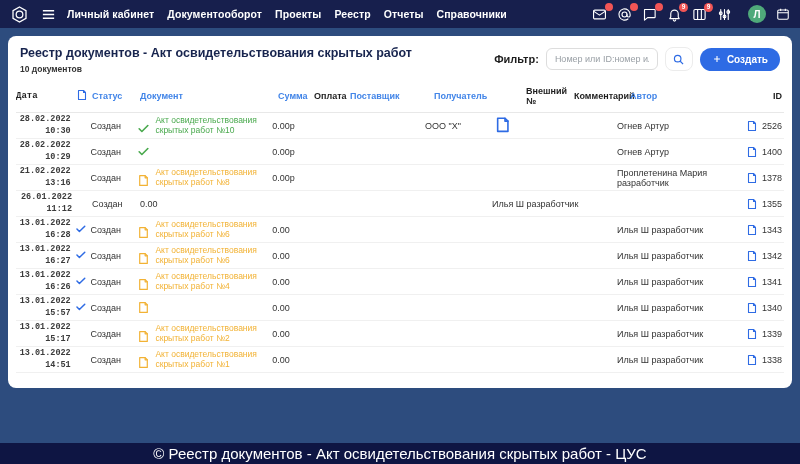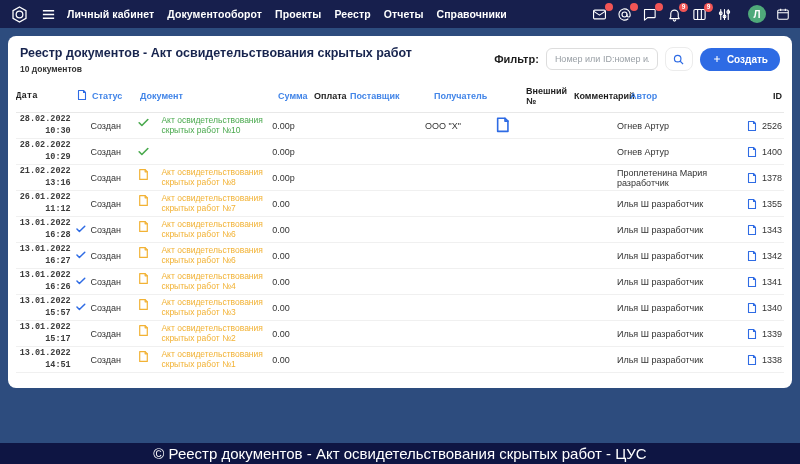--- a/index.html
+++ b/index.html
@@ -52,21 +52,21 @@
   .th { font-size:9px; font-weight:700; color:#1f1f1f; padding-right:4px; }
   .th.blue { color:var(--link,#4285e8); cursor:pointer; }
   .trow { display:flex; align-items:center; border-bottom:1px solid #f0f0f0; min-height:26px; padding:1px 0; }
   .td { font-size:9px; color:#333; padding-right:4px; }
   .col-date{width:60px;font-family:Liberation Mono, monospace;} .col-check{width:16px;} .col-status{width:48px;}
   .col-doc{width:138px;} .col-sum{width:36px;} .col-payment{width:36px;}
   .col-supplier{width:84px;} .col-recipient{width:70px;} .col-rcopy{width:22px;}
   .col-external{width:48px;} .col-comment{width:56px;} .col-author{width:132px;}
   .col-id{flex:1; display:flex; justify-content:flex-end; align-items:center; gap:4px; padding-right:2px;}
   .td.col-date { font-size:8.5px; font-weight:700; color:#3b3b3b; white-space:pre-line; line-height:1.3;text-align:right; }
-  .doc-cell { display:flex; align-items:flex-start; gap:11px; }
+  .doc-cell { display:flex; align-items:flex-end; gap:5px; }
   .doc-ic { width:13px; height:13px; flex:0 0 13px; }
   .doc-ic svg { width:100%; height:100%; }
   .doc-link { font-size:8.5px; line-height:1.15; cursor:pointer; }
   .doc-link.signed, .doc-ic.signed { color:var(--green,#49a94d); }
   .doc-link.draft, .doc-ic.draft { color:var(--amber,#f2b234); }
   .copy-ic { width:12px; height:12px; color:var(--accent,#2e6be4); cursor:pointer; }
   .copy-ic svg { width:100%; height:100%; }
   .check-ic { width:11px; height:11px; color:var(--accent,#2e6be4); }
   .check-ic svg { width:100%; height:100%; }
   .id-num { font-size:9px; color:#333; }
@@ -260,27 +260,20 @@
                 <path d="M5 3h10l4 4v14H5z"></path>
                 <path d="M15 3v4h4"></path>
               </svg></span>
             <span class="id-num">1378</span>
           </span>
         </div>
         <div class="trow">
           <span class="td col-date">26.01.2022 11:12</span>
           <span class="td col-check"></span>
           <span class="td col-status">Создан</span>
-          <span class="td col-doc doc-cell">
-            <span class="doc-ic draft"><svg viewBox="0 0 24 24" fill="none" stroke="currentColor" stroke-width="2.2" stroke-linecap="round" stroke-linejoin="round">
-                <path d="M5 3h10l4 4v14H5z"></path>
-                <path d="M15 3v4h4"></path>
-              </svg></span>
-            <span class="doc-link draft">Акт освидетельствования скрытых работ №7</span>
-          </span>
           <span class="td col-sum">0.00</span>
           <span class="td col-payment"></span>
           <span class="td col-supplier"></span>
           <span class="td col-recipient"></span>
           <span class="td col-rcopy"></span>
           <span class="td col-external"></span>
           <span class="td col-comment"></span>
           <span class="td col-author">Илья Ш разработчик</span>
           <span class="td col-id">
             <span class="copy-ic"><svg viewBox="0 0 24 24" fill="none" stroke="currentColor" stroke-width="2.2" stroke-linecap="round" stroke-linejoin="round">
@@ -381,21 +374,20 @@
           <span class="td col-date">13.01.2022 15:57</span>
           <span class="td col-check"><span class="check-ic"><svg viewBox="0 0 24 24" fill="none" stroke="currentColor" stroke-width="3" stroke-linecap="round" stroke-linejoin="round">
                 <path d="M4 12.5l5 5L20 6.5"></path>
               </svg></span></span>
           <span class="td col-status">Создан</span>
           <span class="td col-doc doc-cell">
             <span class="doc-ic draft"><svg viewBox="0 0 24 24" fill="none" stroke="currentColor" stroke-width="2.2" stroke-linecap="round" stroke-linejoin="round">
                 <path d="M5 3h10l4 4v14H5z"></path>
                 <path d="M15 3v4h4"></path>
               </svg></span>
-            <span class="doc-link draft">Акт освидетельствования скрытых работ №3</span>
           </span>
           <span class="td col-sum">0.00</span>
           <span class="td col-payment"></span>
           <span class="td col-supplier"></span>
           <span class="td col-recipient"></span>
           <span class="td col-rcopy"></span>
           <span class="td col-external"></span>
           <span class="td col-comment"></span>
           <span class="td col-author">Илья Ш разработчик</span>
           <span class="td col-id">

